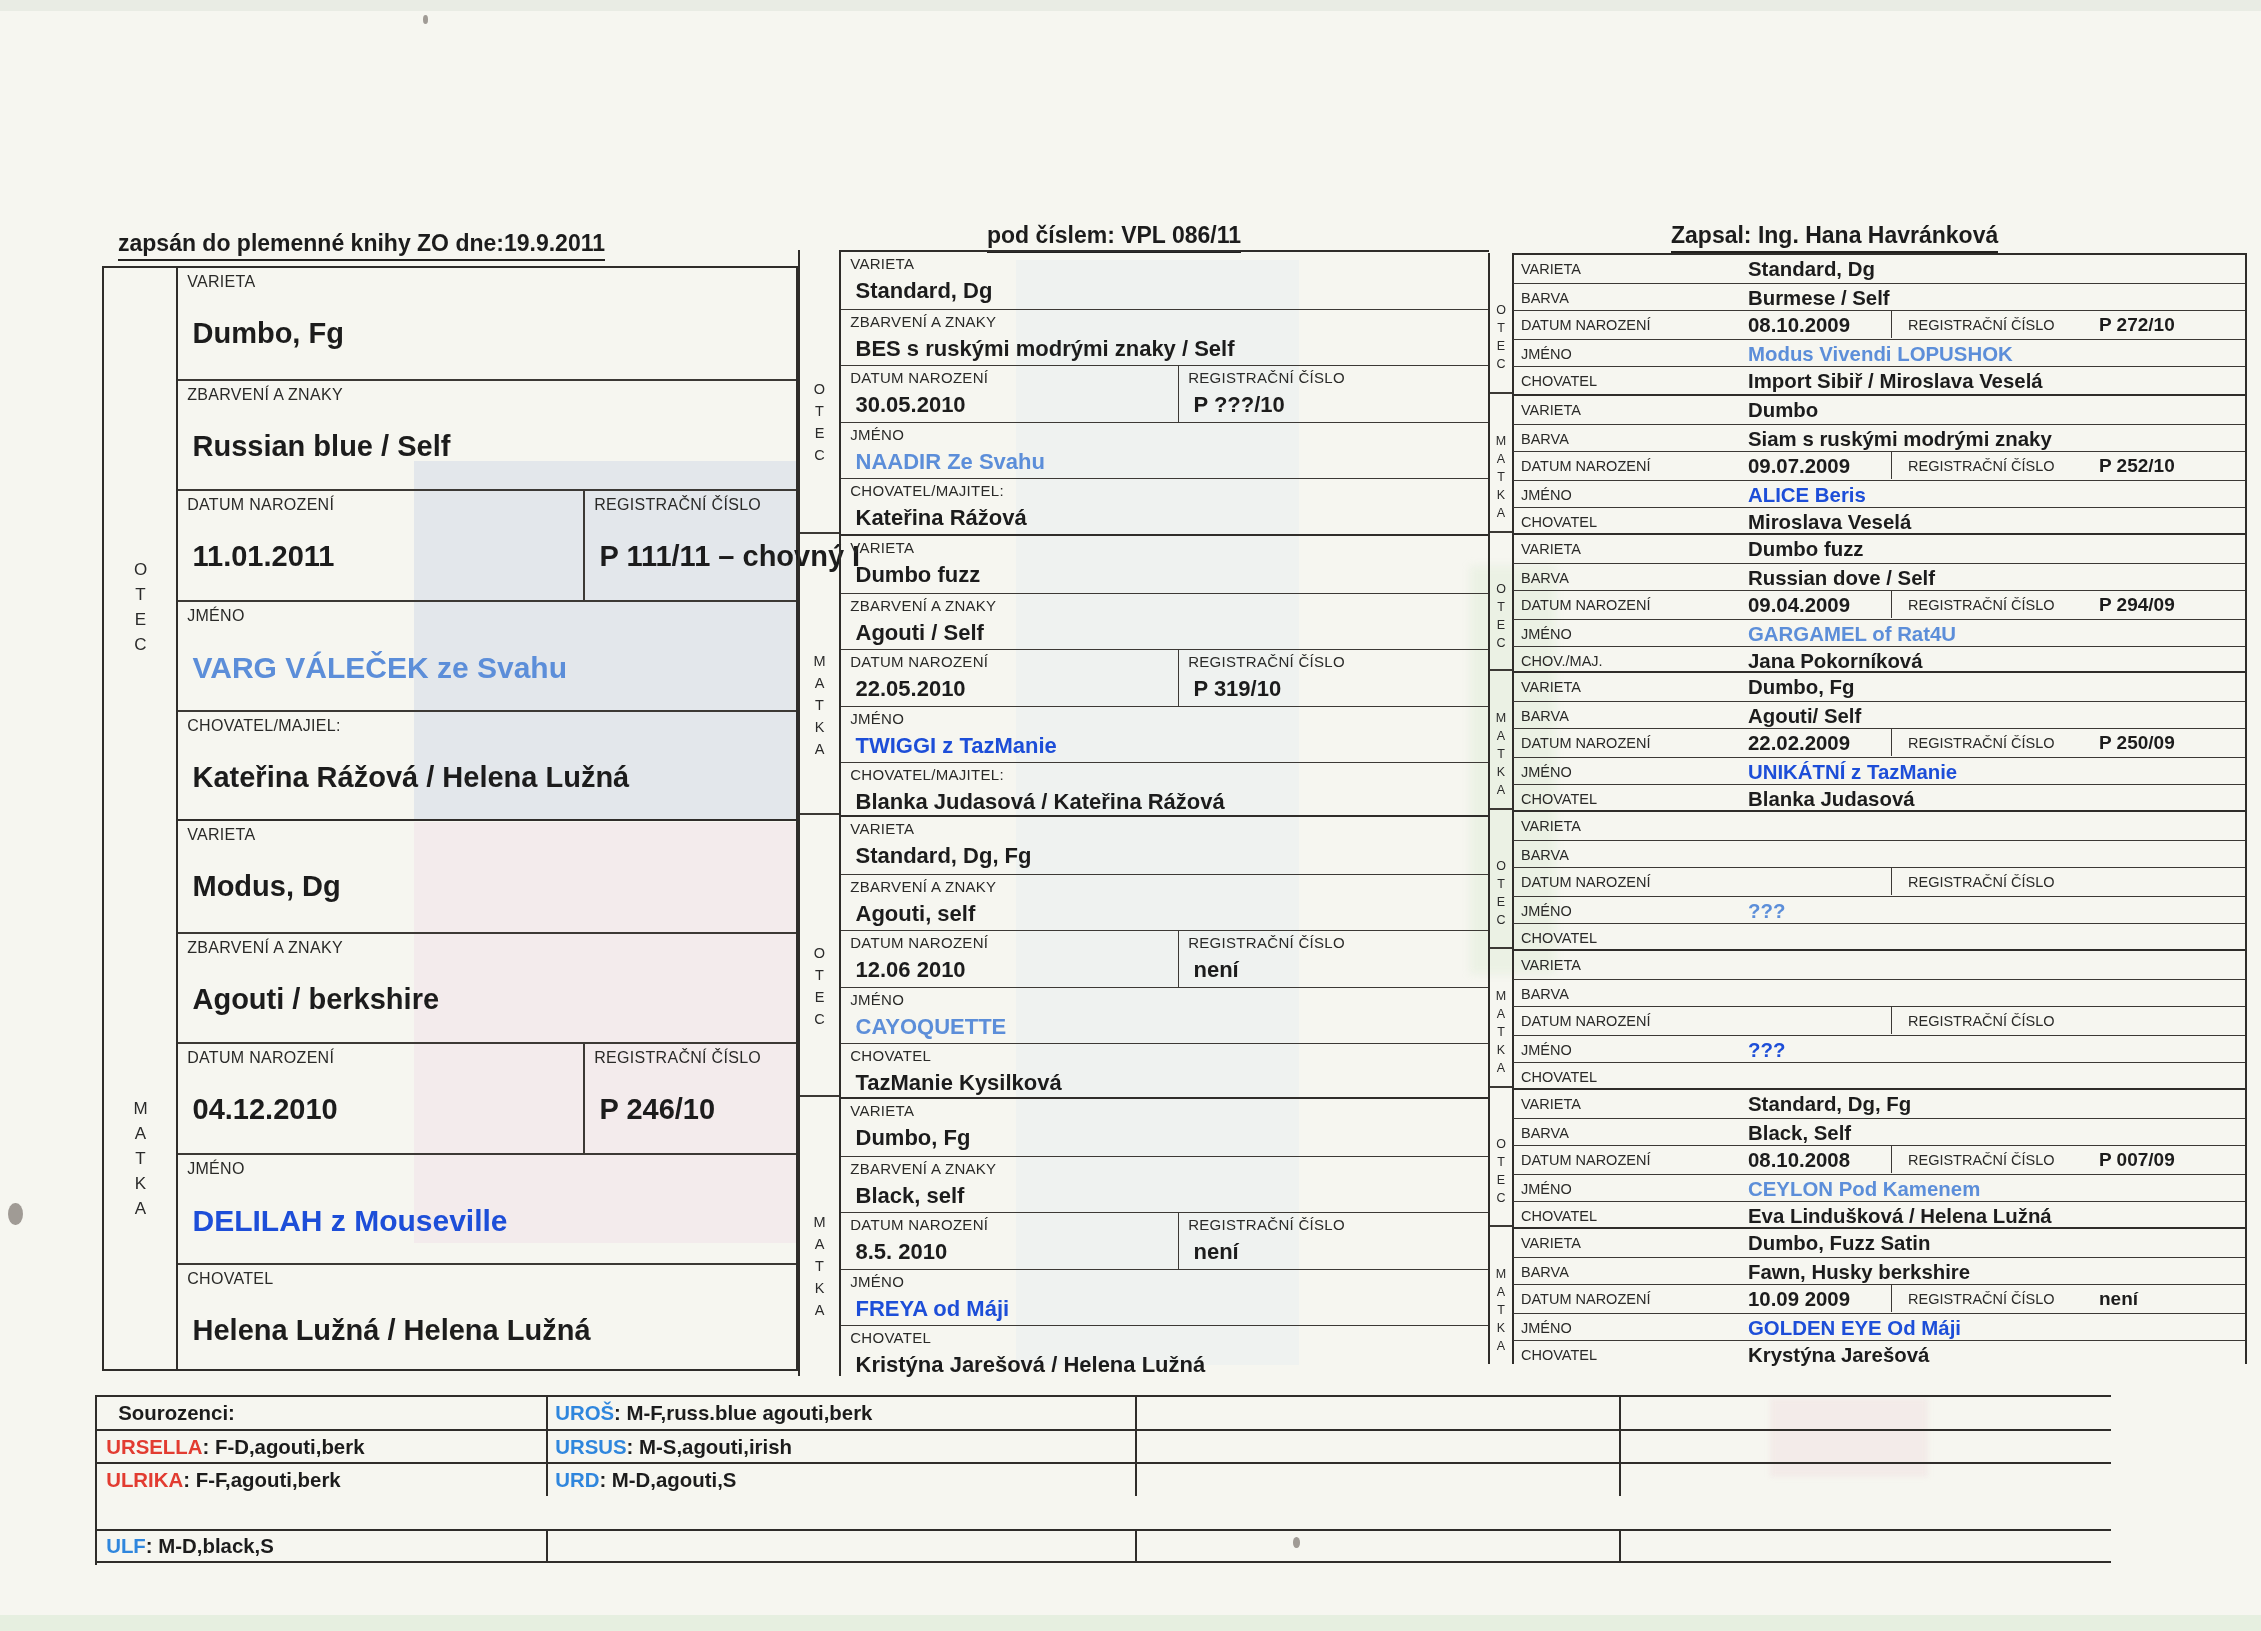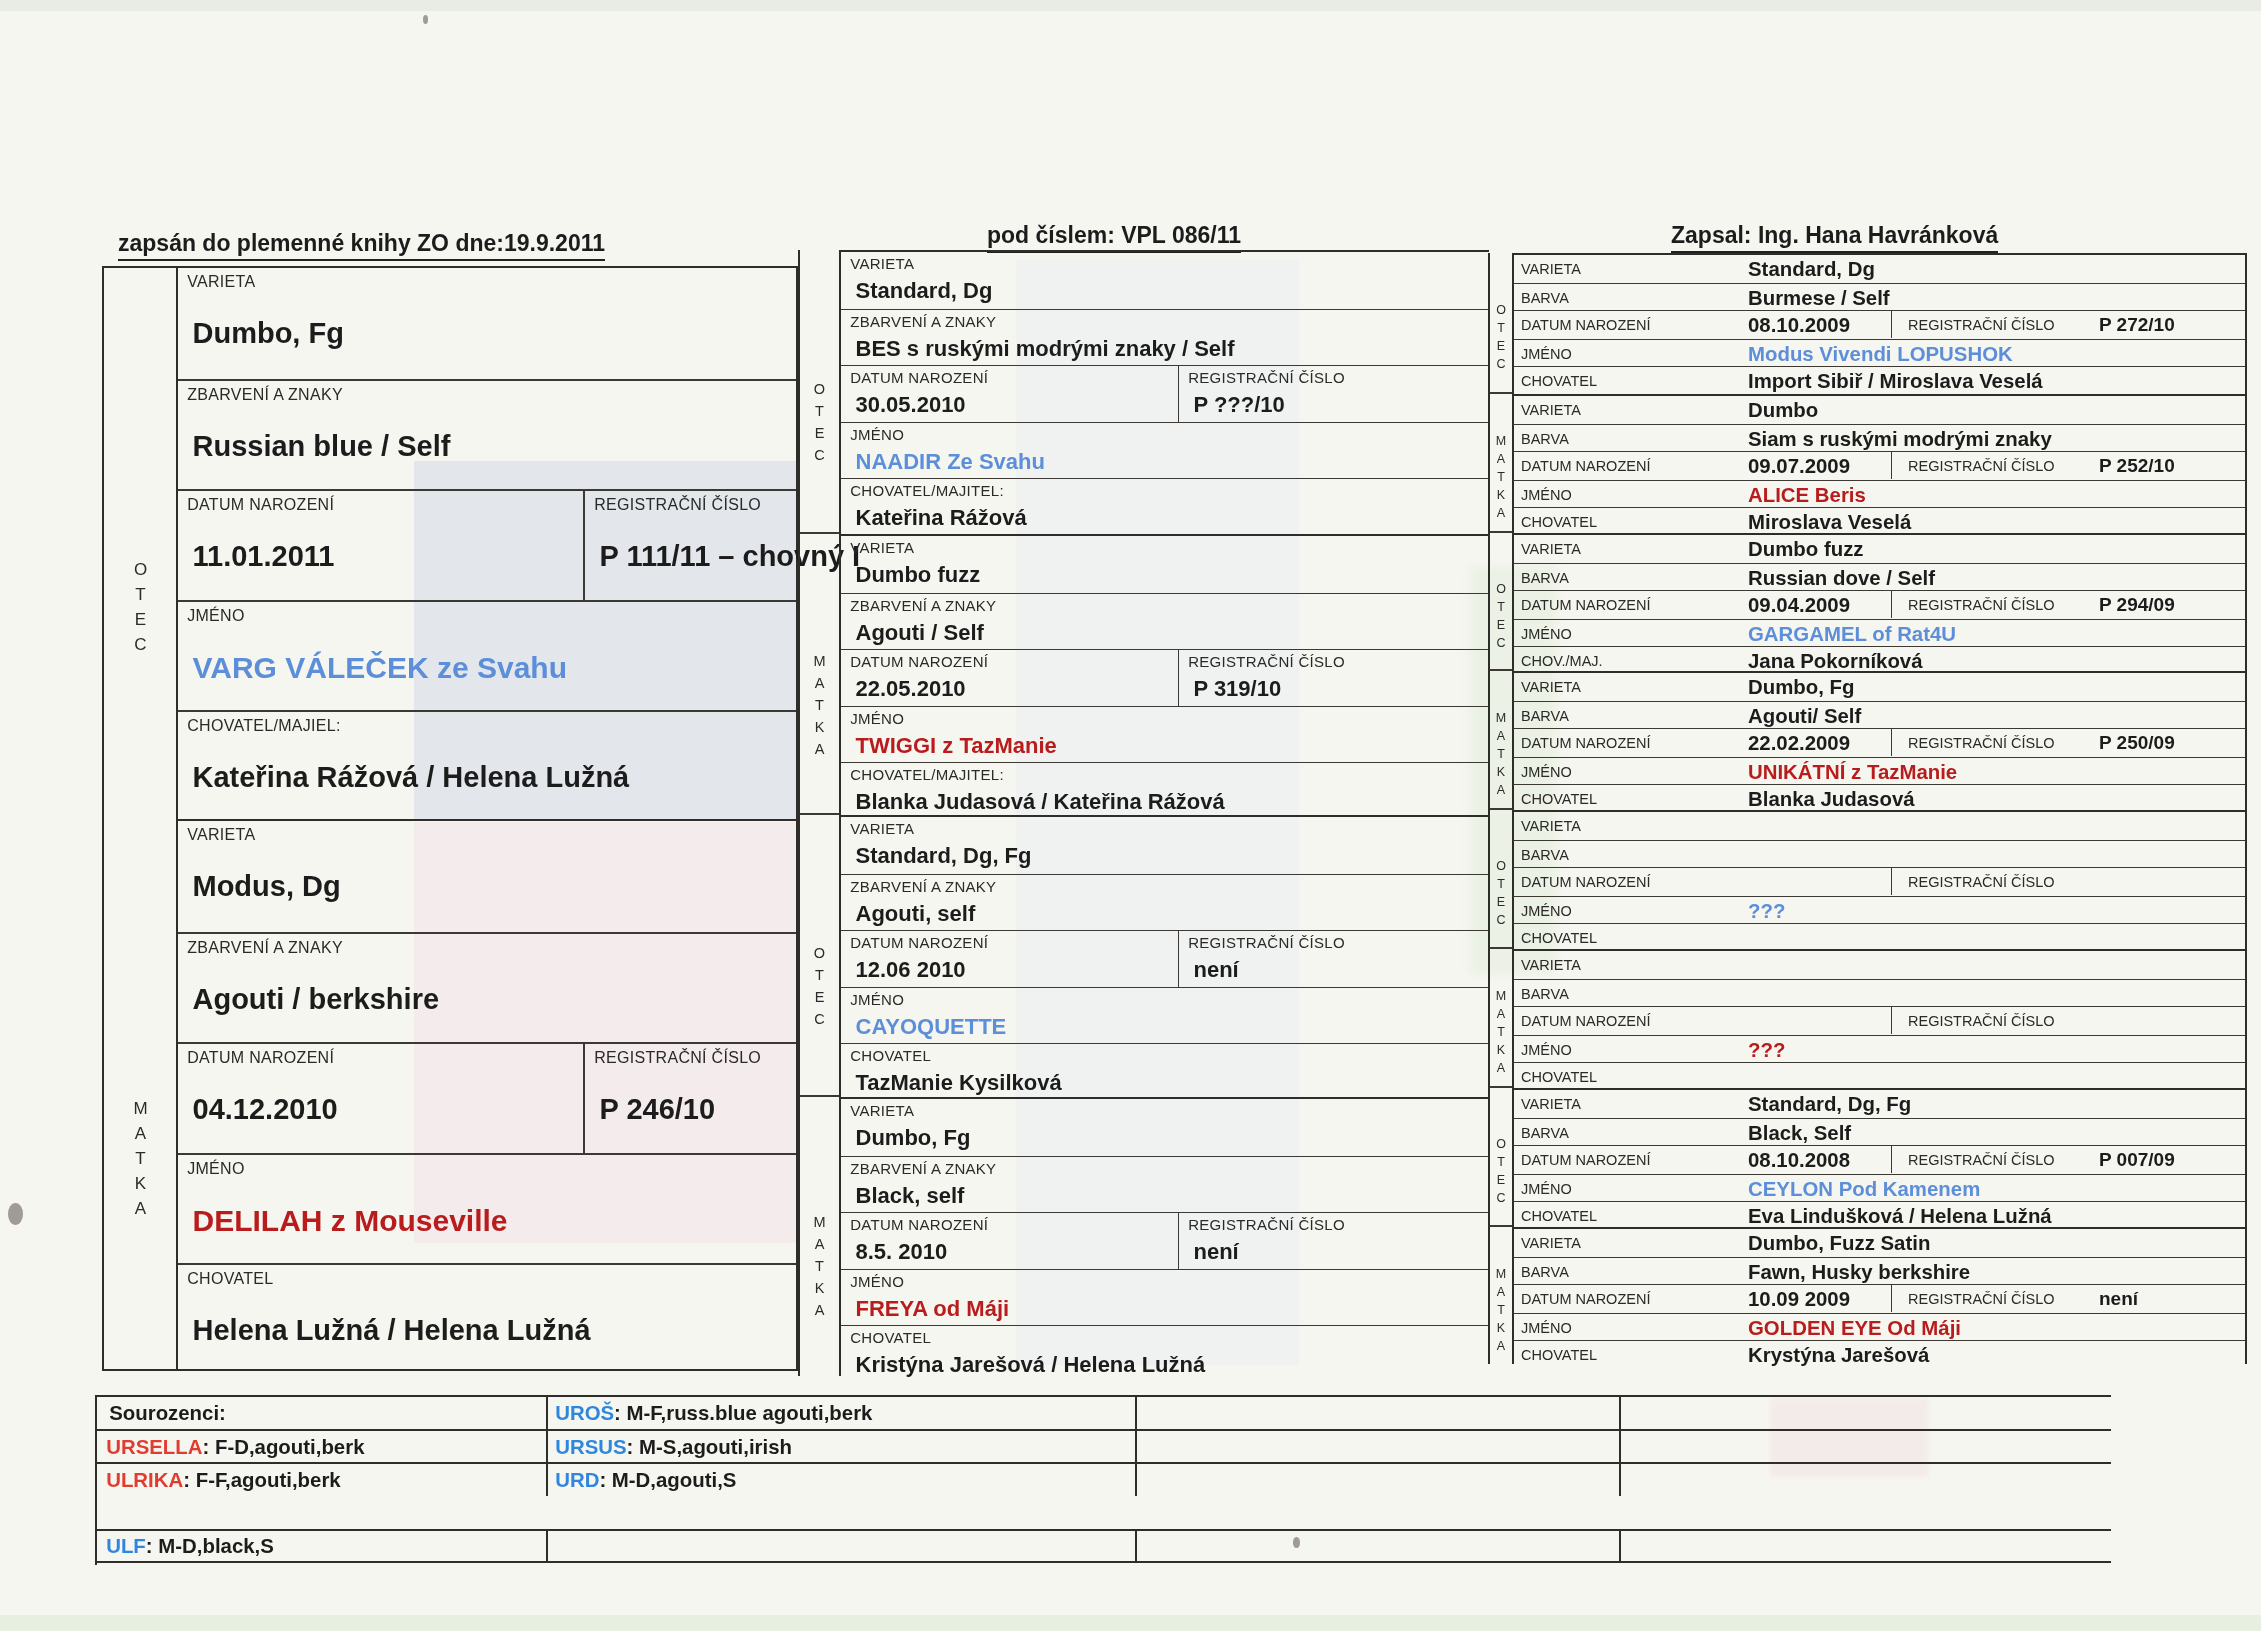--- a/index.html
+++ b/index.html
@@ -34,21 +34,21 @@
   .title .station{margin-left:79px;}
   .subhead{position:absolute;top:222px;font-size:23px;font-weight:bold;border-bottom:2.6px solid #23211f;padding-bottom:2px;white-space:nowrap;}
   .subhead.h-left{left:118px;margin-top:8px;}
   .subhead.h-center{left:987px;}
   .subhead.h-right{left:1671px;}
 
   
   .flab{position:absolute;left:9.2px;top:4.6px;font-size:16px;color:var(--label);letter-spacing:0.3px;white-space:nowrap;}
   .fval{position:absolute;left:14.5px;font-weight:bold;white-space:nowrap;}
   .c-blue{color:#5c8ed9;}
-  .c-red{color:#b91c1c;}
+  .c-red{color:#1d4ed8;}
   .c-blue2{color:#2f86dd;}
   .c-red2{color:#e23c31;}
 
   
   .ltable{position:absolute;left:102px;top:266px;width:696px;height:1105px;border:2.6px solid var(--line);box-sizing:border-box;}
   .lstrip{position:absolute;left:0;top:0;width:74px;height:100%;border-right:2px solid var(--line);box-sizing:border-box;}
   .lstrip .scell{position:absolute;left:0;width:100%;}
   .pblock{position:absolute;left:74px;right:0;height:553px;}
   .pblock.second{border-top:2px solid var(--line);}
   .prow{position:absolute;left:0;right:0;box-sizing:border-box;}
@@ -528,21 +528,21 @@
       </div>
       <div class="rrow bt" style="top:111px;height:28px;">
         <div class="rlab">CHOVATEL</div>
         <div class="rval">Krystýna Jarešová</div>
       </div>
     </div>
     </div>
 
   <div class="btable" id="bottom-table">
       <div class="brow " style="top:0px">
-        <div class="bcell" style="left:3px;width:449px;">
+        <div class="bcell" style="left:12px;width:449px;">
           <span>Sourozenci:</span>
         </div>
         <div class="bcell" style="left:449px;width:588px;">
           <span class="c-blue2">UROŠ</span>
           <span>: M-F,russ.blue agouti,berk</span>
         </div>
         <div class="bcell" style="left:1038px;width:484px;">
           <span></span>
         </div>
         <div class="bcell" style="left:1522px;width:495px;">

